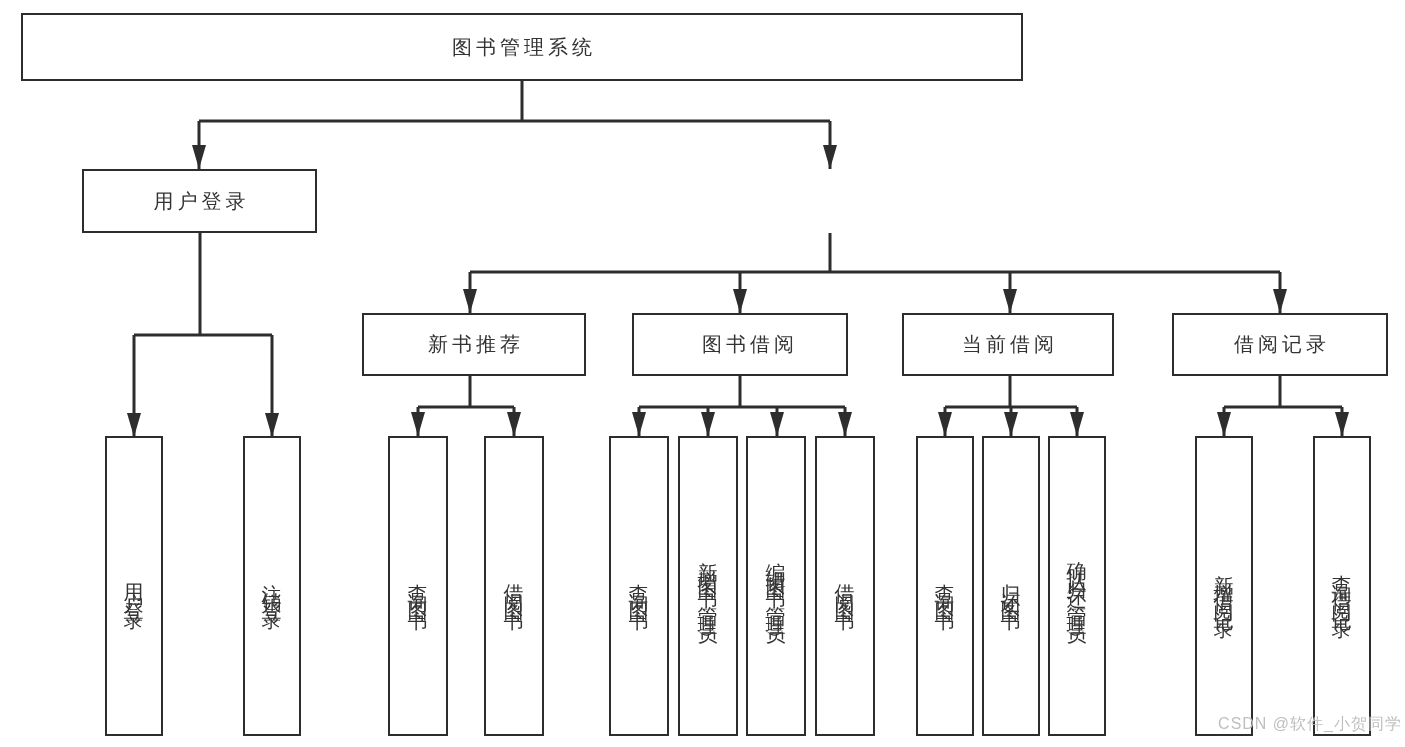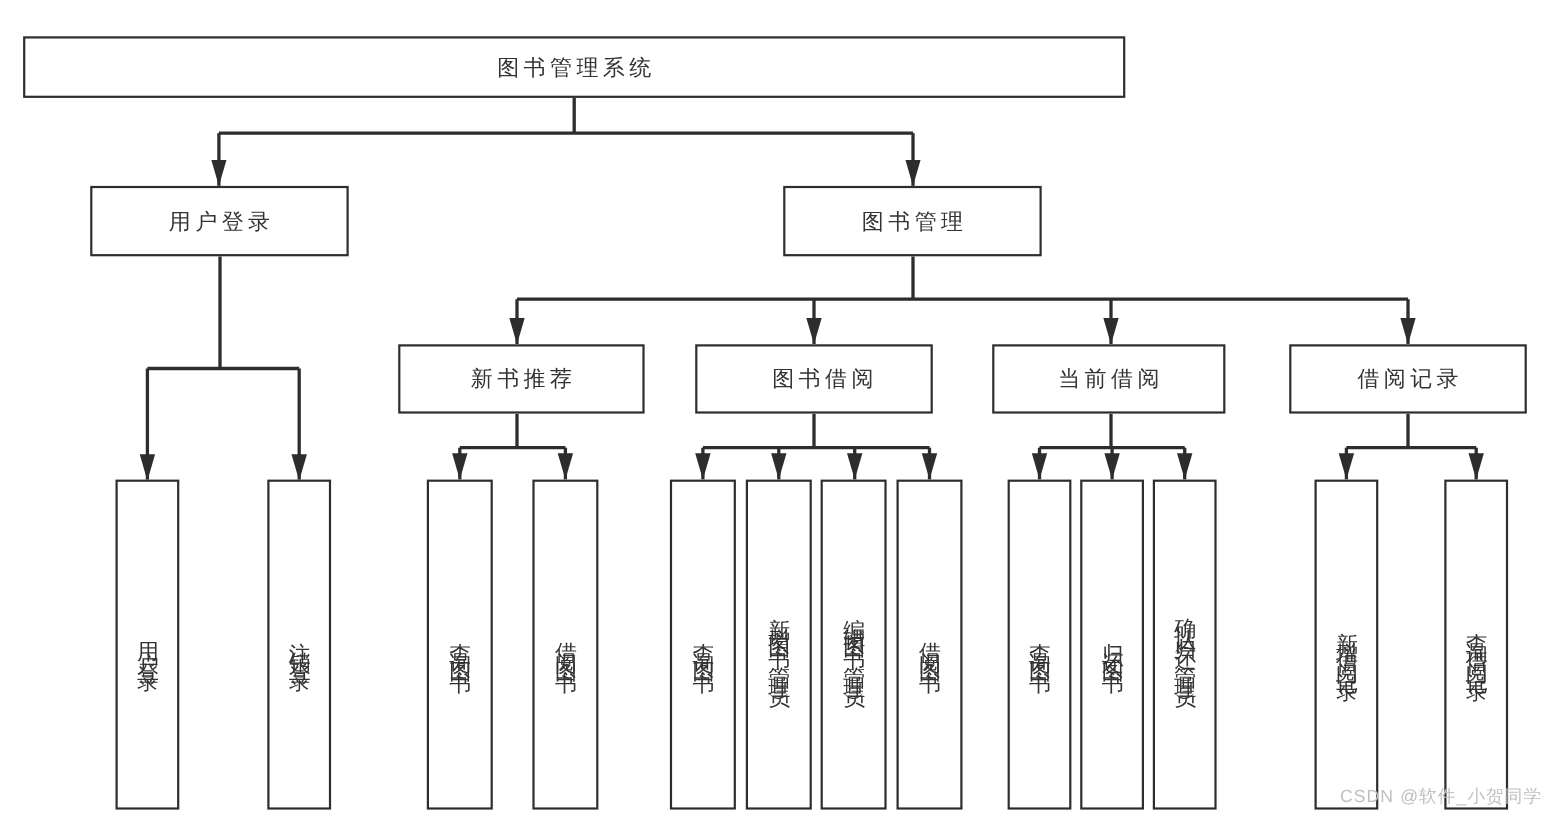--- a/index.html
+++ b/index.html
@@ -85,29 +85,26 @@
       <line x1="777" y1="407" x2="777" y2="436" marker-end="url(#ah)"></line>
       <line x1="845" y1="407" x2="845" y2="436" marker-end="url(#ah)"></line>
       <line x1="945" y1="407" x2="945" y2="436" marker-end="url(#ah)"></line>
       <line x1="1011" y1="407" x2="1011" y2="436" marker-end="url(#ah)"></line>
       <line x1="1077" y1="407" x2="1077" y2="436" marker-end="url(#ah)"></line>
       <line x1="1224" y1="407" x2="1224" y2="436" marker-end="url(#ah)"></line>
       <line x1="1342" y1="407" x2="1342" y2="436" marker-end="url(#ah)"></line>
     </g>
   </svg>
 
-  <div class="box" style="left:21px; top:13px; width:1002px; height:56px;margin-top:20px;">
+  <div class="box" style="left:21px; top:13px; width:1002px; height:68px;">
     <span class="hlabel">图书管理系统</span>
   </div>
 
   <div class="box" style="left:82px; top:169px; width:235px; height:64px;">
     <span class="hlabel">用户登录</span>
-  </div>
-  <div class="box" style="left:712px; top:169px; width:235px; height:64px;">
-    <span class="hlabel">图书管理</span>
   </div>
 
   <div class="box" style="left:362px; top:313px; width:224px; height:63px;">
     <span class="hlabel">新书推荐</span>
   </div>
   <div class="box" style="left:632px; top:313px; width:216px; height:63px;padding-left:16px;">
     <span class="hlabel">图书借阅</span>
   </div>
   <div class="box" style="left:902px; top:313px; width:212px; height:63px;">
     <span class="hlabel">当前借阅</span>

